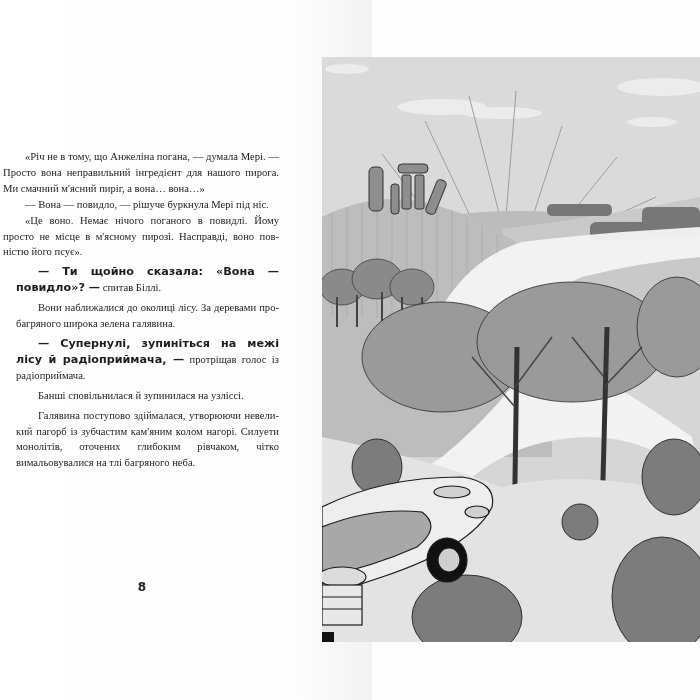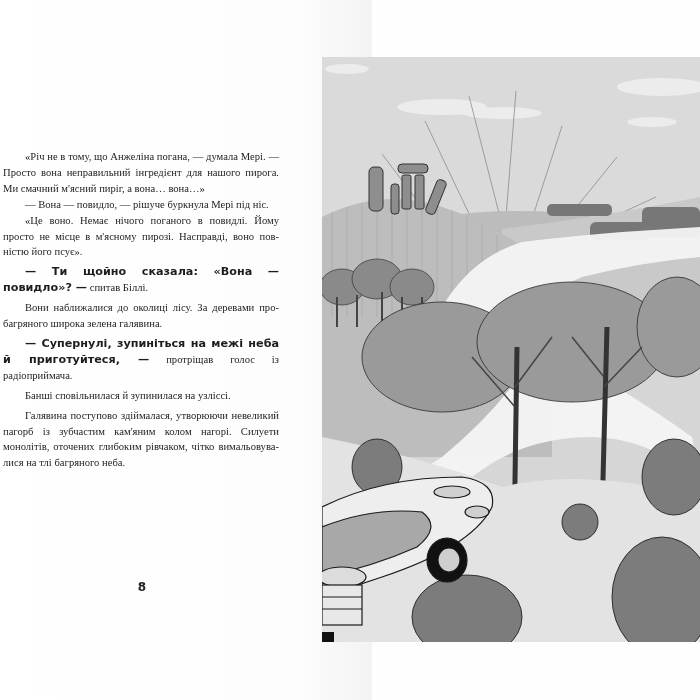--- a/index.html
+++ b/index.html
@@ -1,38 +1,38 @@
 <!DOCTYPE html>
 <html><head>
 <meta charset="utf-8">
 <style>
   html, body { margin:0; padding:0; }
   body { width:700px; height:700px; background:#ffffff; position:relative; overflow:hidden; font-family:"DejaVu Serif", serif; }
   .spread { position:absolute; left:0; top:0; width:700px; height:700px; background:#fefefe; }
   .page-left { position:absolute; left:0; top:0; width:372px; height:700px; background:linear-gradient(to right,#ffffff 0%,#fdfdfd 80%,#f3f3f3 100%); }
   .text-block { position:absolute; left:3px; top:149px; width:276px; font-family:"Liberation Serif", serif; font-size:10.6px; line-height:15.9px; color:#1d1d1d; text-align:justify; }
   .para { margin:0; text-indent:22px; hyphens:manual; }
-  .para.gap { margin-top:4px; }
+  .para.gap { margin-top:4px;margin-left:13px; }
   .bold-inline { font-family:"DejaVu Sans", sans-serif; font-weight:bold; font-size:11.2px; }
   .page-number { position:absolute; left:136px; top:580px; width:12px; text-align:center; font-family:"DejaVu Sans", sans-serif; font-weight:bold; font-size:12px; color:#222; }
   .illustration { position:absolute; left:322px; top:57px; width:378px; height:585px; overflow:hidden; background:#d8d8d8; }
   .illustration svg { display:block; }
 </style>
 </head>
 <body>
 
 <div class="spread">
   <div class="page-left">
     <div class="text-block">
       <p class="para">«Річ не в тому, що Анжеліна погана, — думала Мері. — Просто вона неправильний інгредієнт для нашого пирога. Ми смачний м'ясний пиріг, а вона… вона…»</p>
       <p class="para">— Вона — повидло, — рішуче буркнула Мері під ніс.</p>
       <p class="para">«Це воно. Немає нічого поганого в повидлі. Йому просто не місце в м'ясному пирозі. Насправді, воно пов­ністю його псує».</p>
       <p class="para gap"><span class="bold-inline">— Ти щойно сказала: «Вона — повидло»? —</span><span> спитав Біллі.</span></p>
       <p class="para gap">Вони наближалися до околиці лісу. За деревами про­багряного широка зелена галявина.</p>
-      <p class="para gap"><span class="bold-inline">— Супернулі, зупиніться на межі неба й приготуйтеся, —</span><span> протріщав голос із радіоприймача.</span></p>
+      <p class="para gap"><span class="bold-inline">— Супернулі, зупиніться на межі лісу й радіоприймача, —</span><span> протріщав голос із радіоприймача.</span></p>
       <p class="para gap">Банші сповільнилася й зупинилася на узліссі.</p>
       <p class="para gap">Галявина поступово здіймалася, утворюючи невели­кий пагорб із зубчастим кам'яним колом нагорі. Силуети монолітів, оточених глибоким рівчаком, чітко вимальовува­лися на тлі багряного неба.</p>
     </div>
     <div class="page-number">8</div>
   </div>
 
   <div class="illustration">
     <svg width="378" height="585" viewBox="0 0 378 585" xmlns="http://www.w3.org/2000/svg">
 
       <rect x="0" y="0" width="378" height="585" fill="#d6d6d6"></rect>

